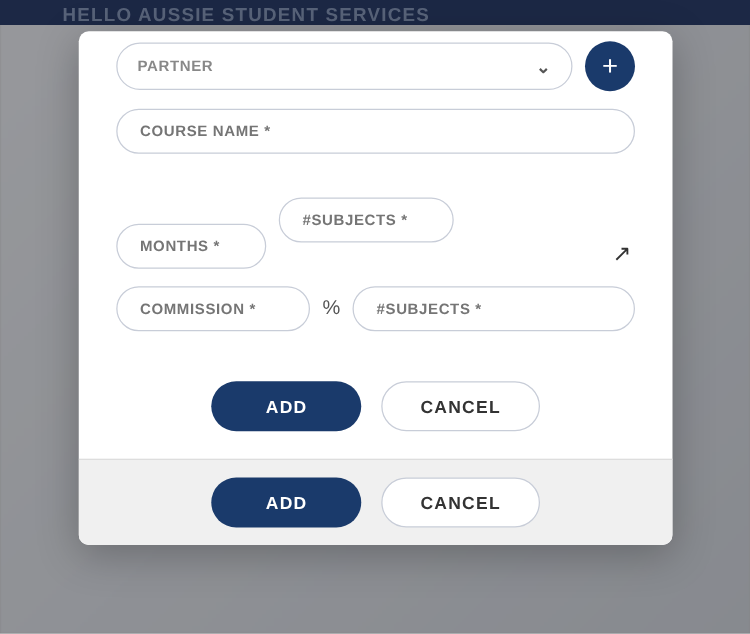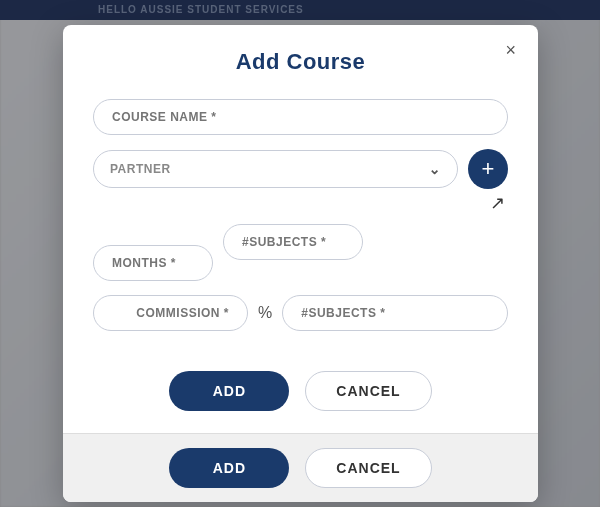--- a/index.html
+++ b/index.html
@@ -27,24 +27,23 @@
       top: 0; left: 0;
       width: 100%;
       height: 20px;
       background: #2c3e6b;
     }
 
     .bg-text {
       position: absolute;
       top: 4px; left: 50px;
       color: #8899bb;
-      font-size: 10px;
+      font-size: 15px;
       font-weight: bold;
       letter-spacing: 1px;
-      margin-left: 48px;
     }
 
     
     .overlay {
       position: absolute;
       top: 0; left: 0;
       width: 100%; height: 100%;
       background: rgba(0,0,0,0.35);
     }
 
@@ -158,21 +157,20 @@
     .subjects-field {
       width: 140px;
     }
 
     .total-cost-field {
       width: 150px;
     }
 
     .commission-field {
       width: 155px;
-      text-align: right;
     }
 
     .percent-label {
       font-size: 16px;
       color: #555;
       flex-shrink: 0;
     }
 
     .subjects2-field {
       flex: 1;
@@ -263,42 +261,38 @@
 
 <div class="bg-content"></div>
 <div class="bg-top-bar">
   <span class="bg-text">HELLO AUSSIE STUDENT SERVICES</span>
 </div>
 
 <div class="overlay"></div>
 
 <div class="modal">
 
-  <div class="modal-header">
-    <span class="modal-title">Add Course</span>
-    <button class="close-btn">×</button>
-  </div>
 
   <div class="modal-body">
-
-    <div class="form-row">
-      <input class="input-field course-name-field" type="text" placeholder="COURSE NAME *" style="">
-    </div>
 
     <div class="form-row">
       <div class="partner-select">
         <span>PARTNER</span>
         <span class="partner-chevron">⌄</span>
       </div>
       <button class="add-btn-circle">
         <span>+</span>
       </button>
     </div>
 
     <div class="form-row">
+      <input class="input-field course-name-field" type="text" placeholder="COURSE NAME *" style="">
+    </div>
+
+    <div class="form-row">
       <input class="input-field months-field" type="text" placeholder="MONTHS *" style="">
       <input class="input-field subjects-field" type="text" placeholder="#SUBJECTS *" style="">
     </div>
 
     <div class="form-row">
       <input class="input-field commission-field" type="text" placeholder="COMMISSION *" style="">
       <span class="percent-label">%</span>
       <input class="input-field subjects2-field" type="text" placeholder="#SUBJECTS *" style="">
     </div>
 

